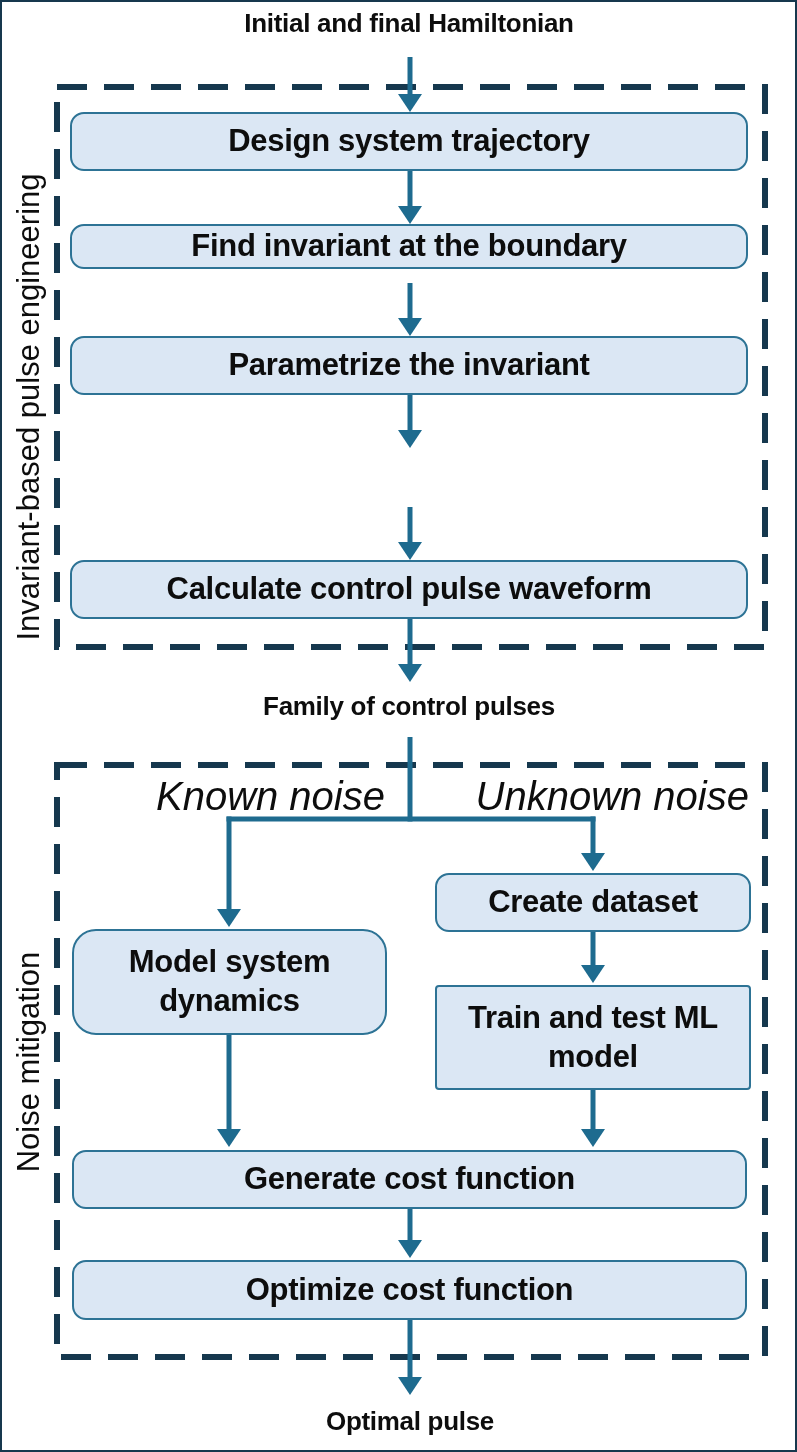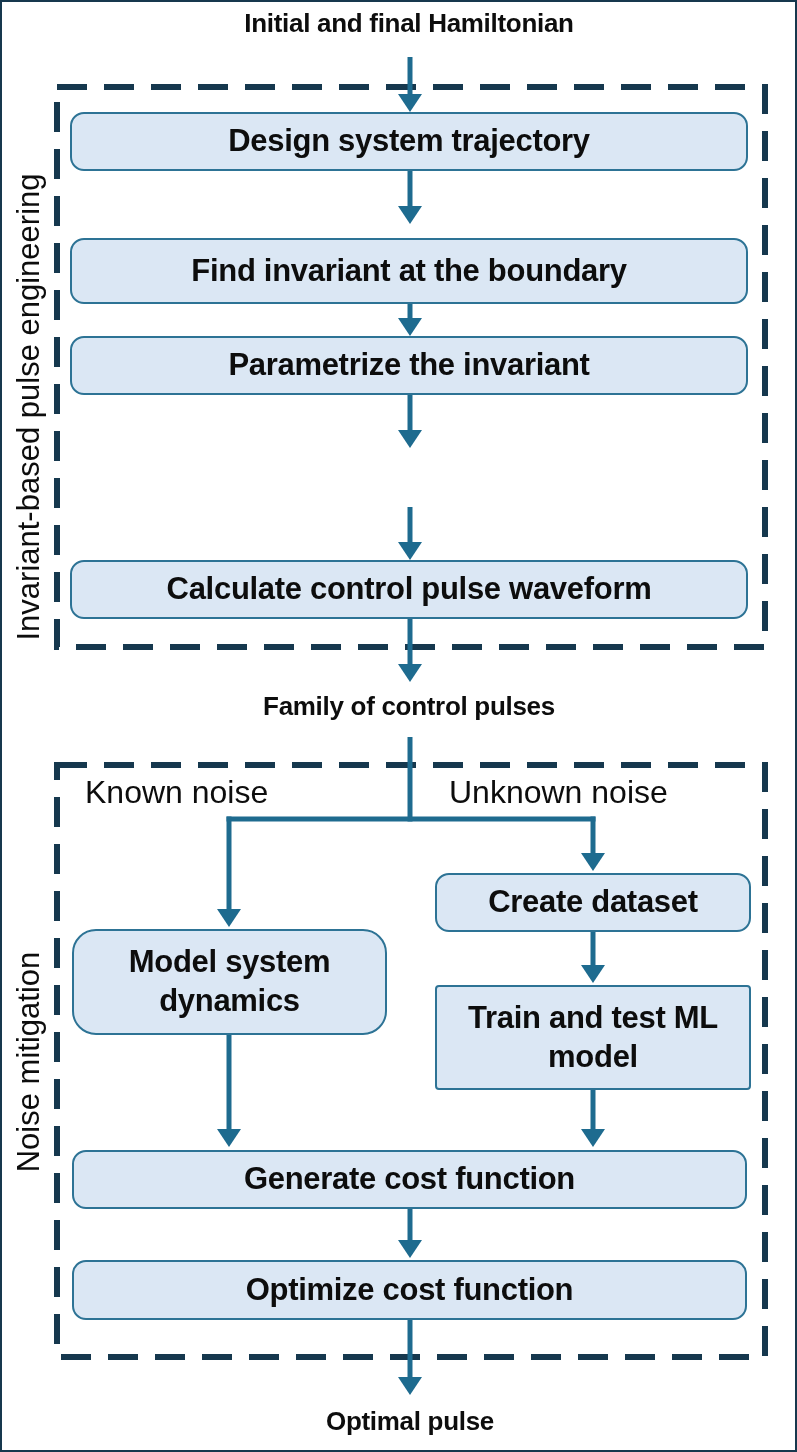--- a/index.html
+++ b/index.html
@@ -31,23 +31,24 @@
     padding:0 10px;
   }
   .flow-label{
     position:absolute;z-index:2;
     width:600px;text-align:center;
     font-size:26px;font-weight:bold;letter-spacing:-0.3px;
     white-space:nowrap;
   }
   .branch-label{
     position:absolute;z-index:2;
-    width:300px;text-align:left;
-    font-size:32px;font-weight:normal;
+    width:300px;text-align:right;
+    font-size:40px;font-weight:normal;
     white-space:nowrap;
+    font-style:italic;
   }
   .side-label{
     position:absolute;z-index:2;
     height:40px;line-height:40px;text-align:center;
     font-size:31px;font-weight:normal;
     white-space:nowrap;
     transform:rotate(-90deg);
   }
 </style>
 </head>
@@ -123,21 +124,21 @@
   </svg>
 
   <div class="flow-label" style="left:107px;top:6px;">Initial and final Hamiltonian</div>
   <div class="flow-label" style="left:108px;top:1404px;">Optimal pulse</div>
   <div class="flow-label" style="left:107px;top:689px;">Family of control pulses</div>
 
   <div class="side-label" style="left:-253px;top:385px;width:560px;">Invariant-based pulse engineering</div>
   <div class="side-label" style="left:-123px;top:1040px;width:300px;">Noise mitigation</div>
 
   <div class="flow-box" style="left:68px;top:110px;width:678px;height:59px;">Design system trajectory</div>
-  <div class="flow-box" style="left:68px;top:236px;width:678px;height:66px;">Find invariant at the boundary</div>
+  <div class="flow-box" style="left:68px;top:222px;width:678px;height:45px;">Find invariant at the boundary</div>
   <div class="flow-box" style="left:68px;top:334px;width:678px;height:59px;text-align:right;">Parametrize the invariant</div>
   <div class="flow-box" style="left:68px;top:558px;width:678px;height:59px;">Calculate control pulse waveform</div>
 
   <div class="branch-label" style="left:83px;top:772px;">Known noise</div>
   <div class="branch-label" style="left:447px;top:772px;">Unknown noise</div>
 
   <div class="flow-box" style="left:70px;top:927px;width:315px;height:106px;border-radius:24px;">Model system dynamics</div>
   <div class="flow-box" style="left:433px;top:871px;width:316px;height:59px;">Create dataset</div>
   <div class="flow-box" style="left:433px;top:983px;width:316px;height:105px;border-radius:4px;">Train and test ML model</div>
   <div class="flow-box" style="left:70px;top:1148px;width:675px;height:59px;">Generate cost function</div>

